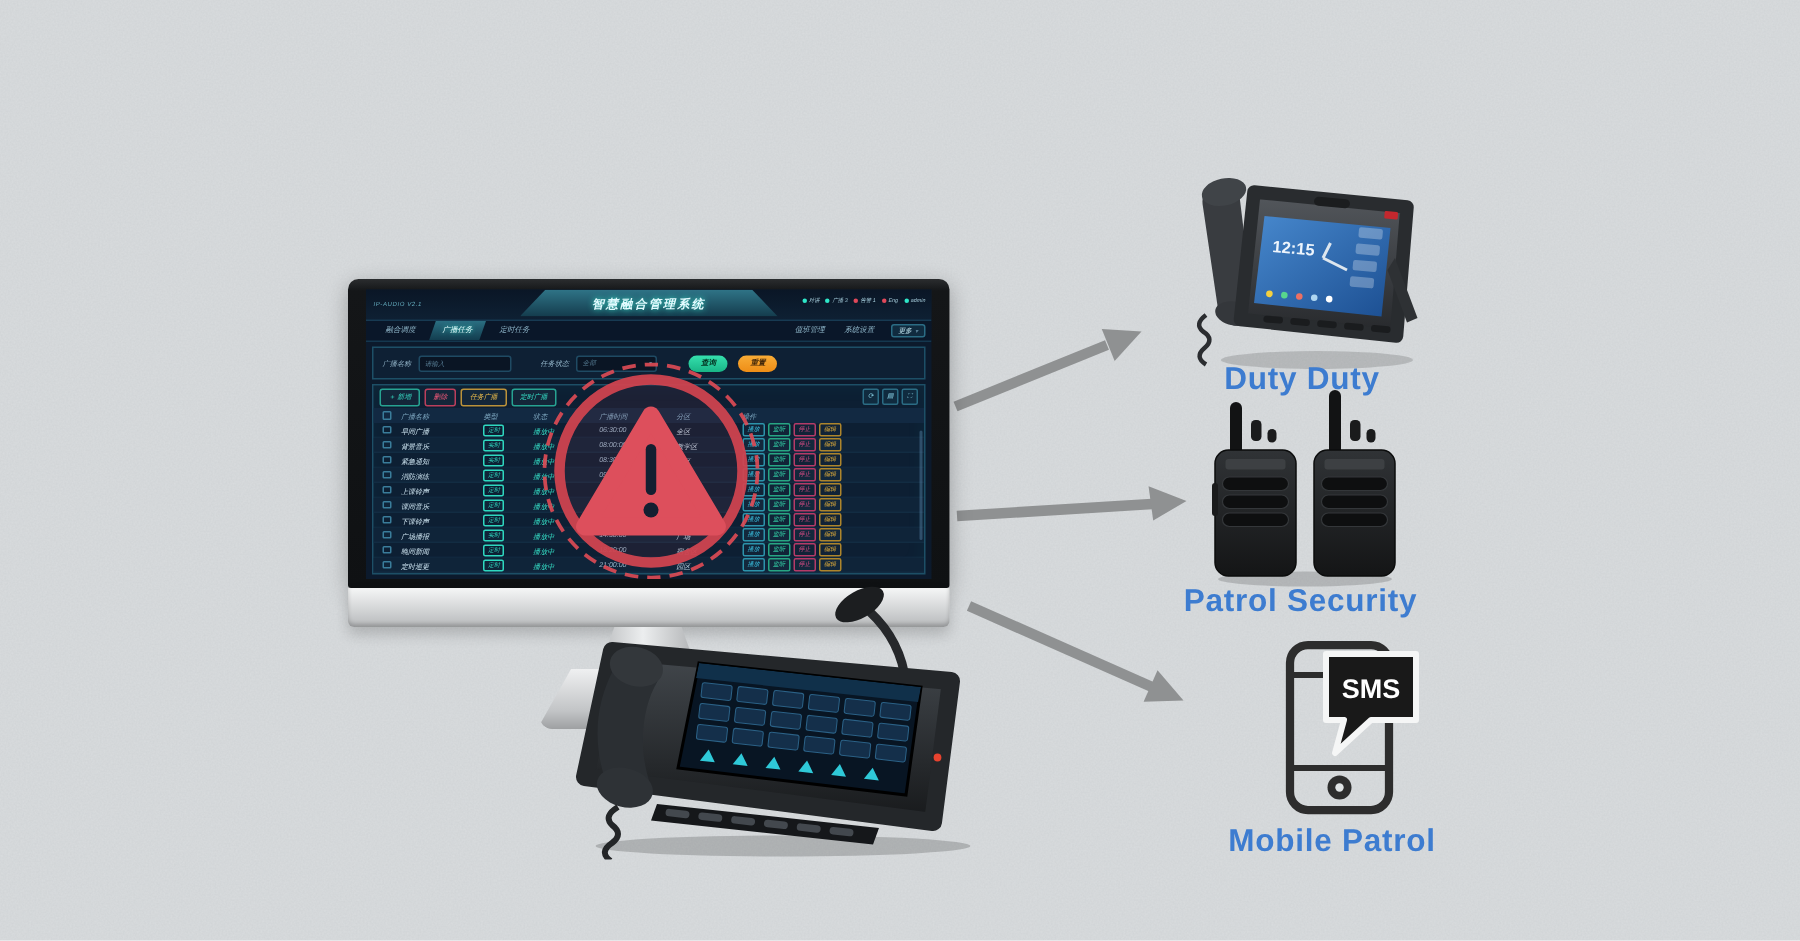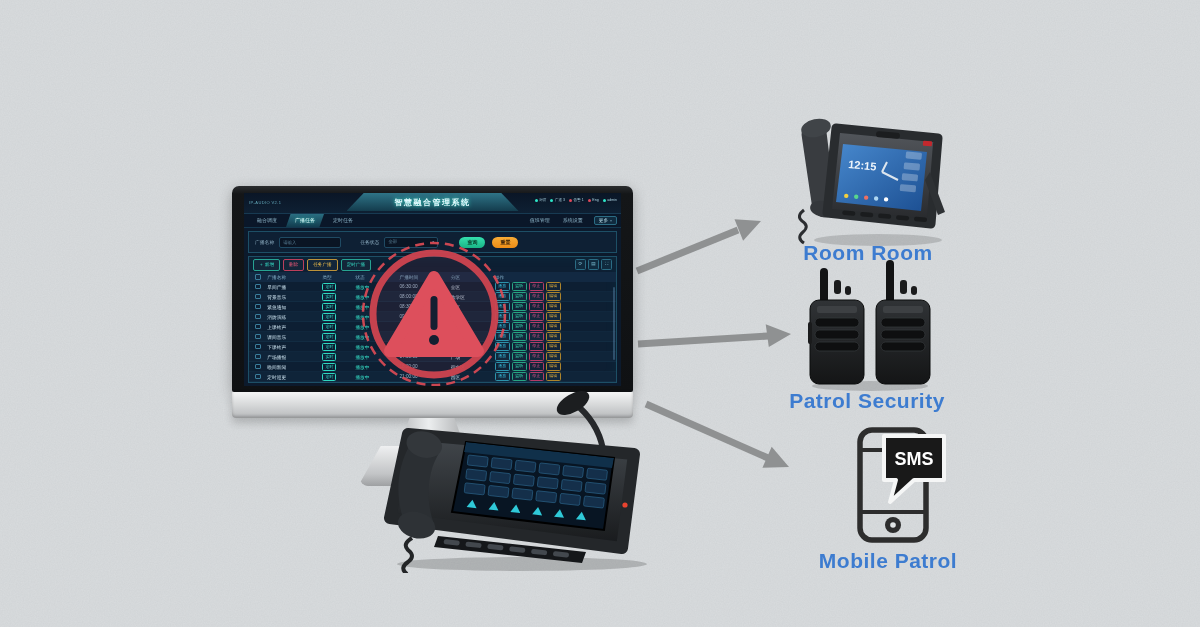--- a/index.html
+++ b/index.html
@@ -18,21 +18,21 @@
     border-radius:0 0 4px 4px;box-shadow:inset 0 -2px 3px rgba(0,0,0,.2),0 5px 9px rgba(0,0,0,.18);}
   .neck{position:absolute;left:167px;top:232px;width:66px;height:30px;
     background:linear-gradient(90deg,#b9bbbd,#eceeef 45%,#aeb0b2);
     clip-path:polygon(16% 0,84% 0,100% 100%,0 100%);}
   .foot{position:absolute;left:128px;top:260px;width:148px;height:40px;
     background:linear-gradient(180deg,#eff0f1,#c2c4c6 70%,#9ea0a2);
     clip-path:polygon(14% 0,86% 0,100% 92%,96% 100%,4% 100%,0 92%);border-radius:8px;}
 
   
   .screen{position:absolute;left:12px;top:7px;width:377px;height:193px;background:#0c1a2c;
-    overflow:hidden;display:flex;flex-direction:column;font-size:5px;color:#cfe6f2;}
+    overflow:hidden;display:flex;flex-direction:column;font-size:5px;color:#cfe6f2;font-style:italic;}
   .scr-header{position:relative;height:20px;flex:none;background:linear-gradient(180deg,#0a1626,#0e2033);border-bottom:1px solid #173a52;}
   .logo{position:absolute;left:5px;top:7px;font-size:4px;color:#63a9bb;letter-spacing:.4px;}
   .title-plate{position:absolute;left:50%;top:0;transform:translateX(-50%);width:172px;height:18px;
     background:linear-gradient(180deg,#2f7487,#143c4d);clip-path:polygon(10% 0,90% 0,100% 100%,0 100%);
     display:flex;align-items:center;justify-content:center;}
   .title{font-size:8px;font-weight:bold;color:#e2fbff;letter-spacing:1.5px;text-shadow:0 0 4px #35e0c8;}
   .chips{position:absolute;right:4px;top:5px;display:flex;gap:4px;}
   .chip{font-size:3.6px;color:#a6cddc;display:flex;align-items:center;gap:1.5px;white-space:nowrap;}
   .dot{width:3px;height:3px;border-radius:50%;display:inline-block;}
   .scr-tabs{height:13px;flex:none;display:flex;align-items:stretch;background:#0a1729;border-bottom:1px solid #14374e;padding:0 4px;}
@@ -491,21 +491,21 @@
     </g>
     <g fill="#1a1c1e" transform="rotate(5 95 112)">
       <rect x="52" y="108" width="13" height="4.5" rx="2"></rect>
         <rect x="70" y="108" width="13" height="4.5" rx="2"></rect>
       <rect x="88" y="108" width="13" height="4.5" rx="2"></rect>
         <rect x="106" y="108" width="13" height="4.5" rx="2"></rect>
       <rect x="124" y="108" width="13" height="4.5" rx="2"></rect>
     </g>
     <path d="M140,66 L155,106 L148,109 L135,74 Z" fill="#2e3134"></path>
   </svg>
-  <div class="dev-label lbl-duty">Room Room</div>
+  <div class="dev-label lbl-duty">Duty Duty</div>
 
   <svg class="walkies" width="132" height="134" viewBox="0 0 132 134">
     <defs>
       <linearGradient id="gw" x1="0" y1="0" x2="0" y2="1">
         <stop offset="0" stop-color="#303336"></stop>
           <stop offset="1" stop-color="#141516"></stop>
       </linearGradient>
     </defs>
     <ellipse cx="66" cy="128" rx="58" ry="5" fill="rgba(0,0,0,.16)"></ellipse>
     <g transform="translate(4,0)">

